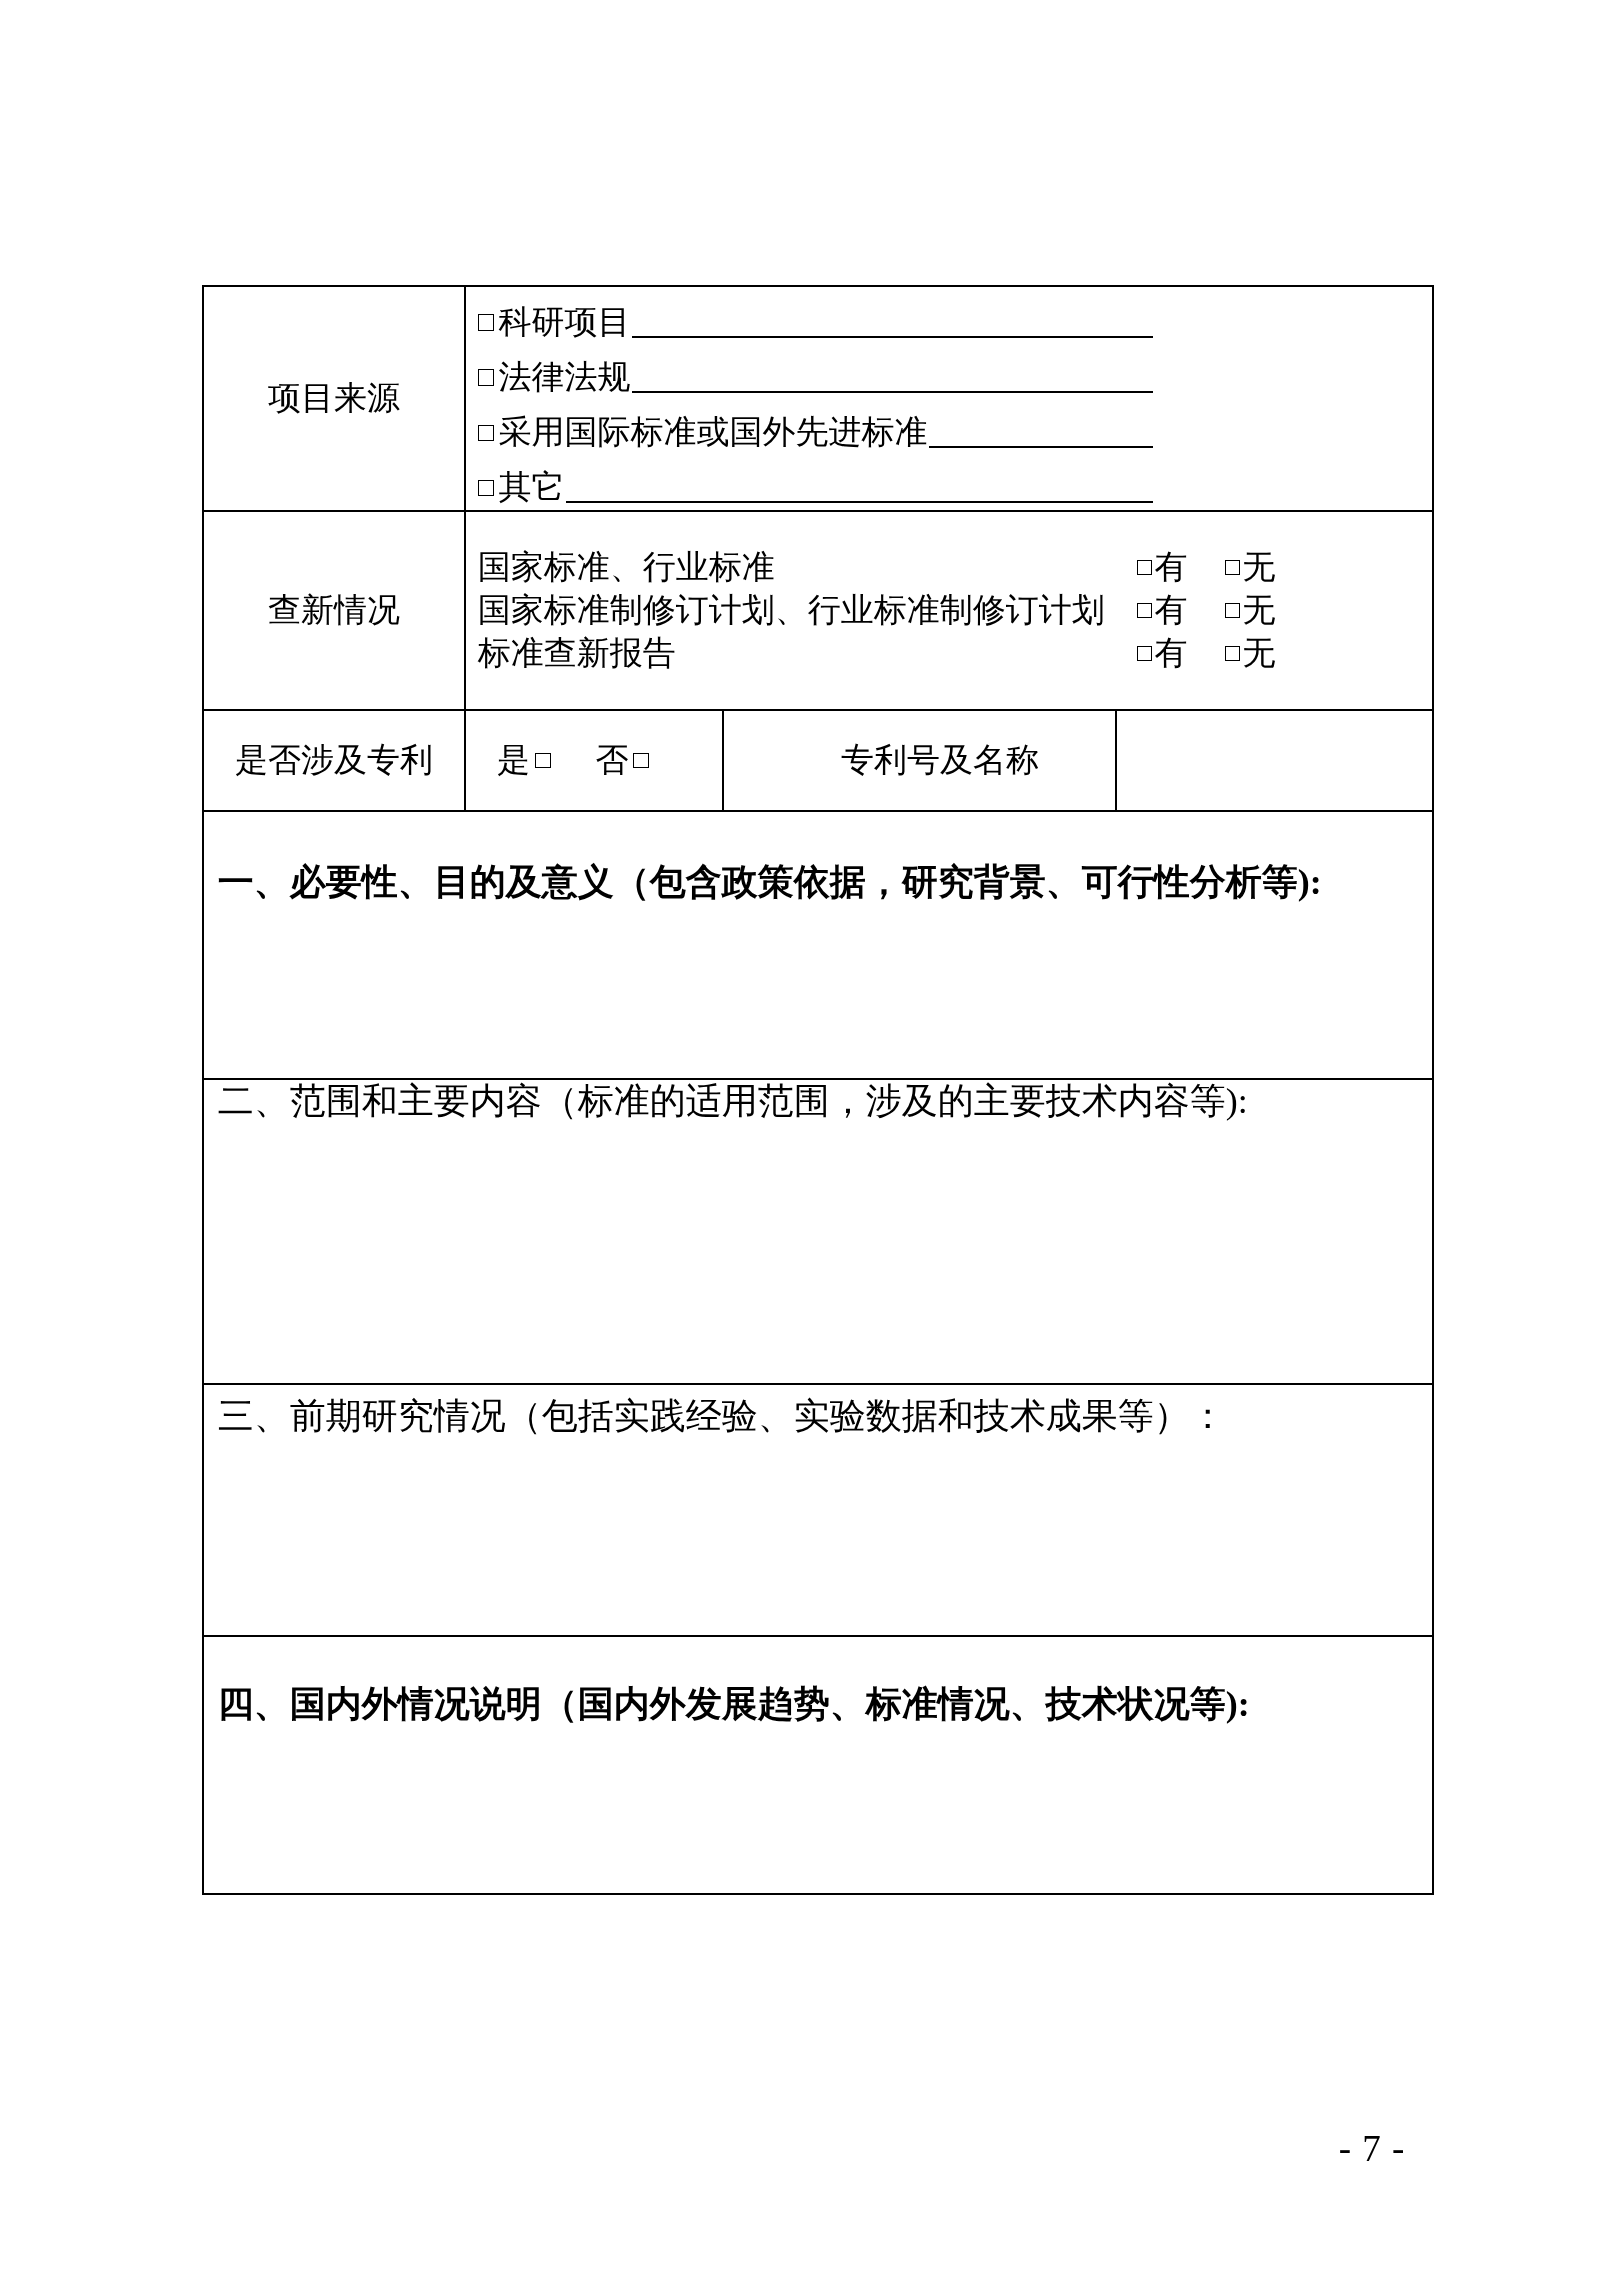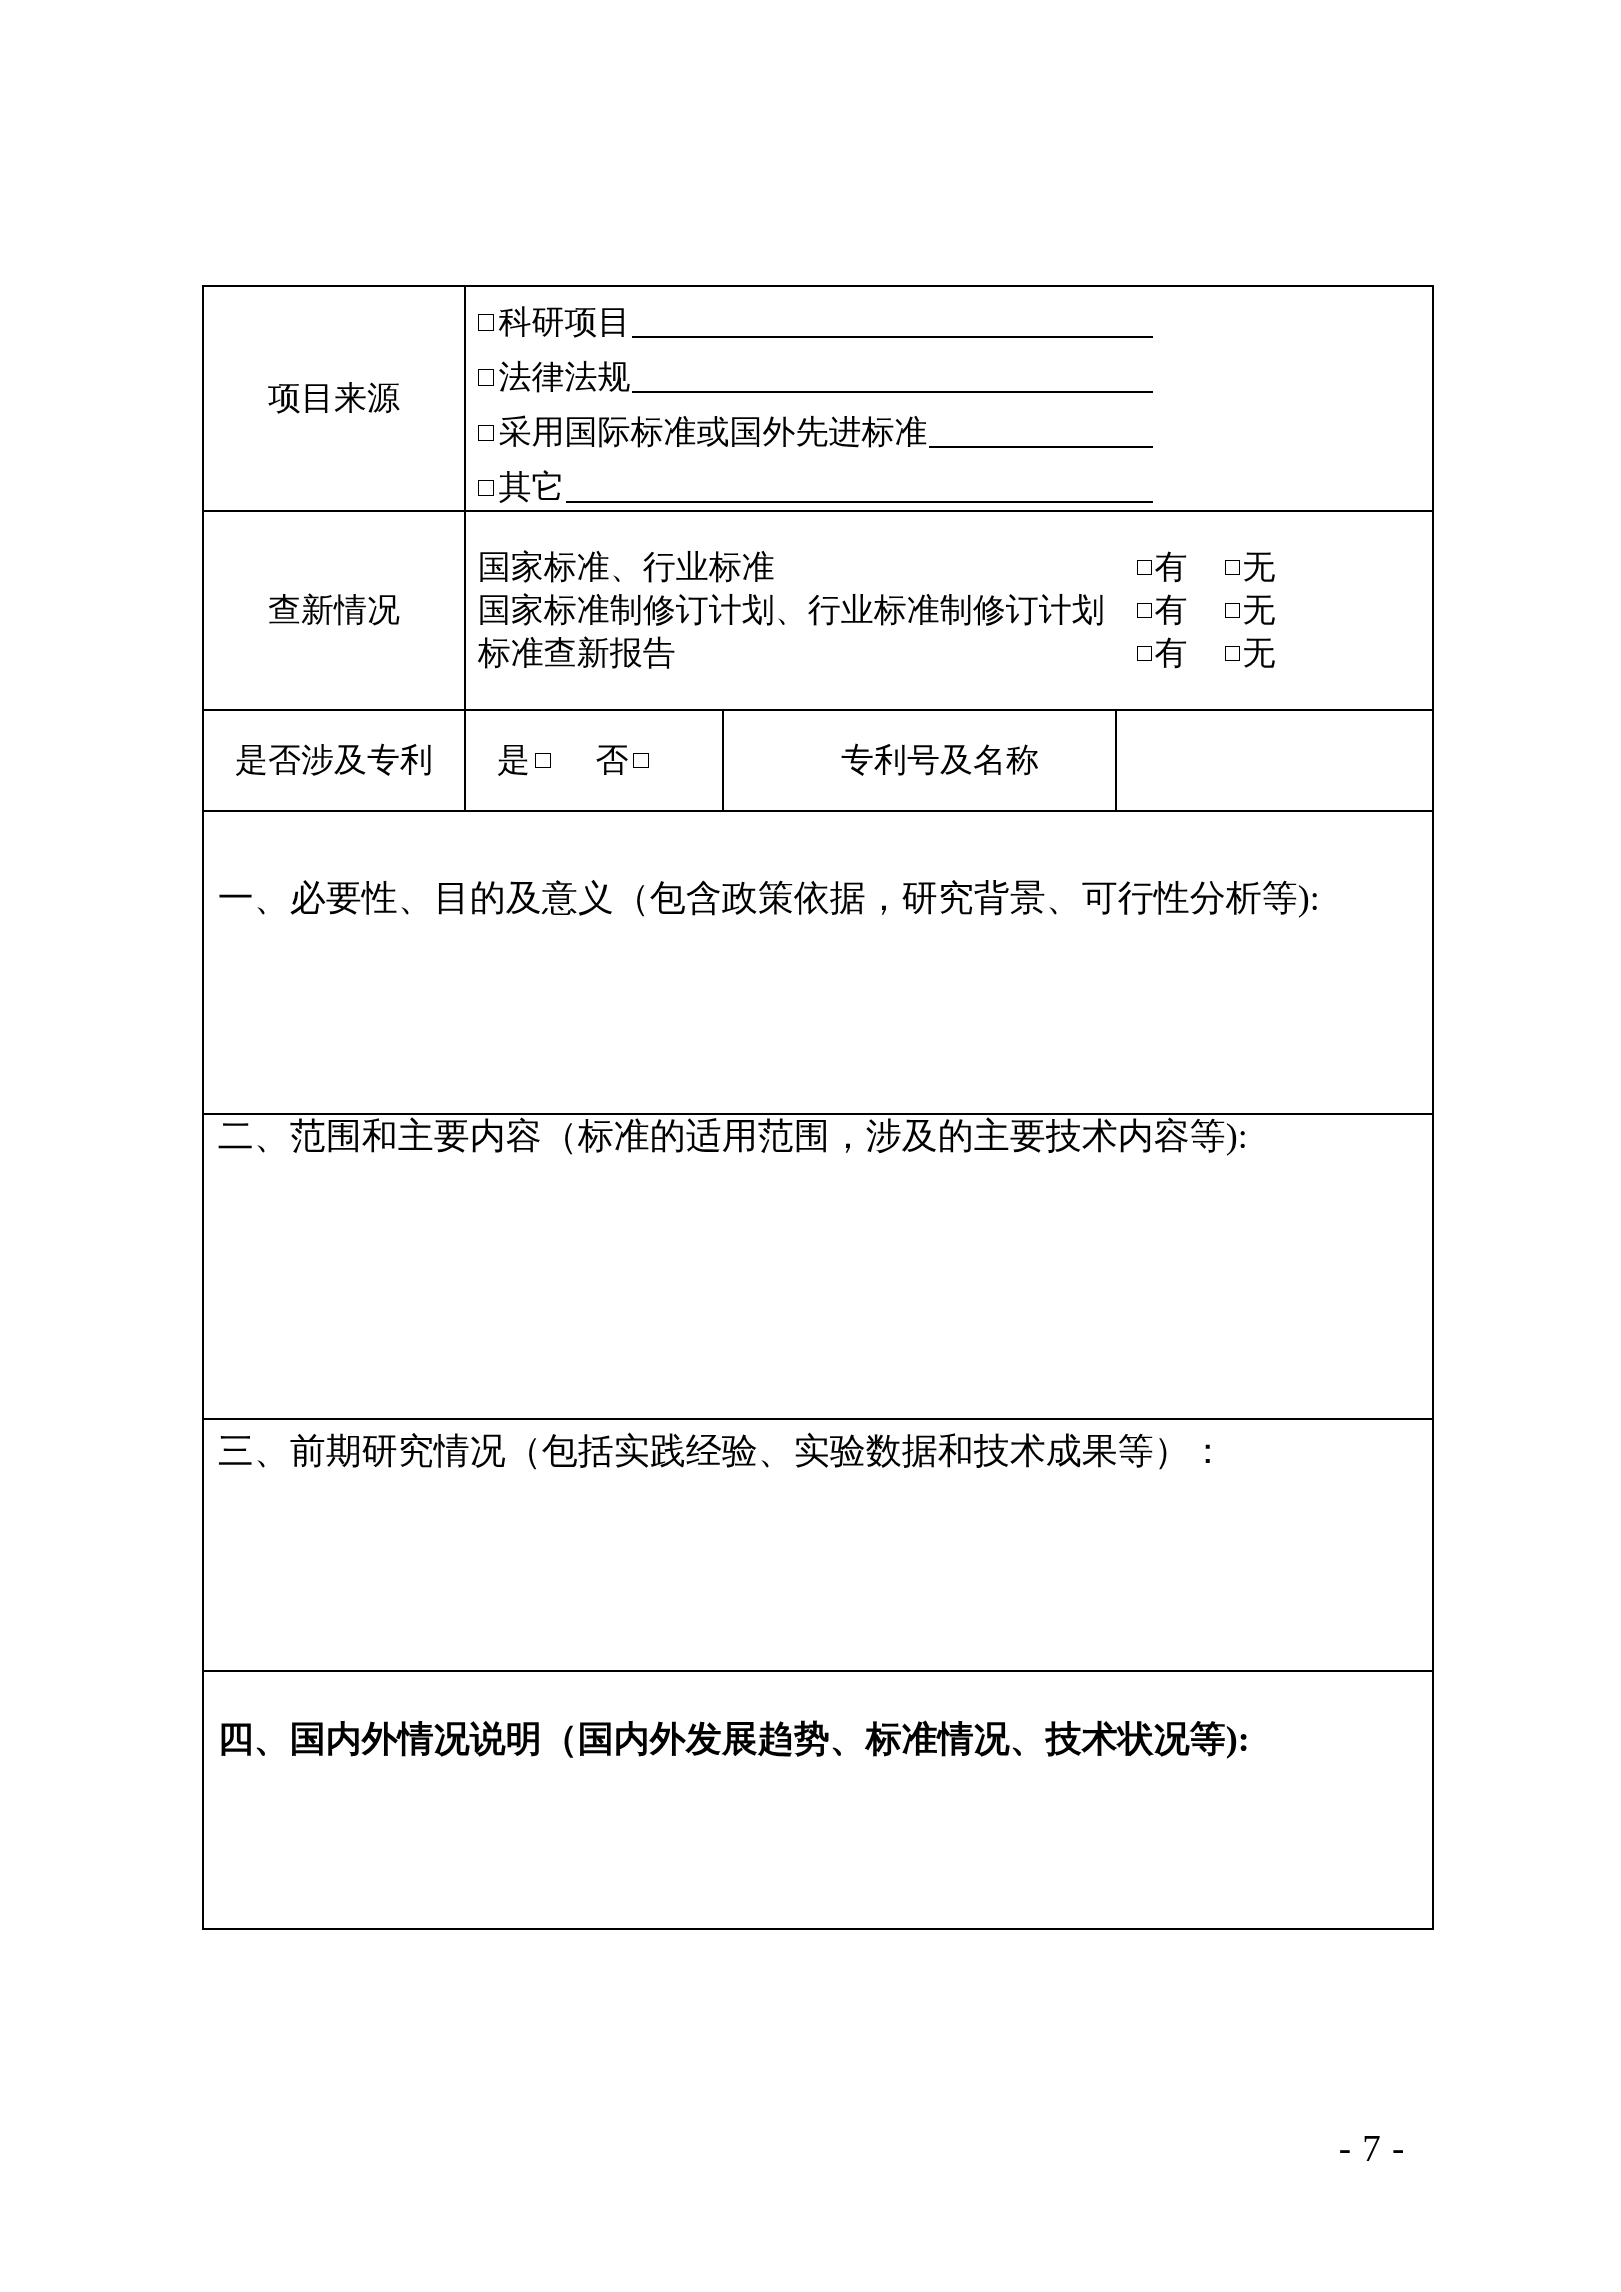--- a/index.html
+++ b/index.html
@@ -66,21 +66,21 @@
   }
   .pair{display:flex;align-items:center;}
   .pair .cb{margin-left:4.9px;margin-right:0;width:15.7px;height:15.7px;}
   .patent-name{
     width:352px;min-width:352px;box-sizing:border-box;border-right:2px solid #000;
     display:flex;align-items:center;justify-content:center;font-size:33px;margin-left:41px;
   }
   .patent-value{flex:1;}
   
   .section{border-bottom:2px solid #000;box-sizing:border-box;padding-left:13.7px;font-size:36px;}
-  .sec-1{height:303px;padding-top:65px;}
+  .sec-1{height:268px;padding-top:49px;font-weight:bold;}
   .sec-2{height:305px;}
   .sec-3{height:252px;padding-top:10px;}
   .sec-4{height:256px;padding-top:46px;border-bottom:none;font-weight:bold;}
   .sec-title{line-height:43px;}
   
   .page-number{
     position:absolute;left:1313px;top:2127px;width:118px;
     font-size:37px;text-align:center;letter-spacing:1px;
     font-family:"Liberation Serif","DejaVu Serif",serif;
   }

